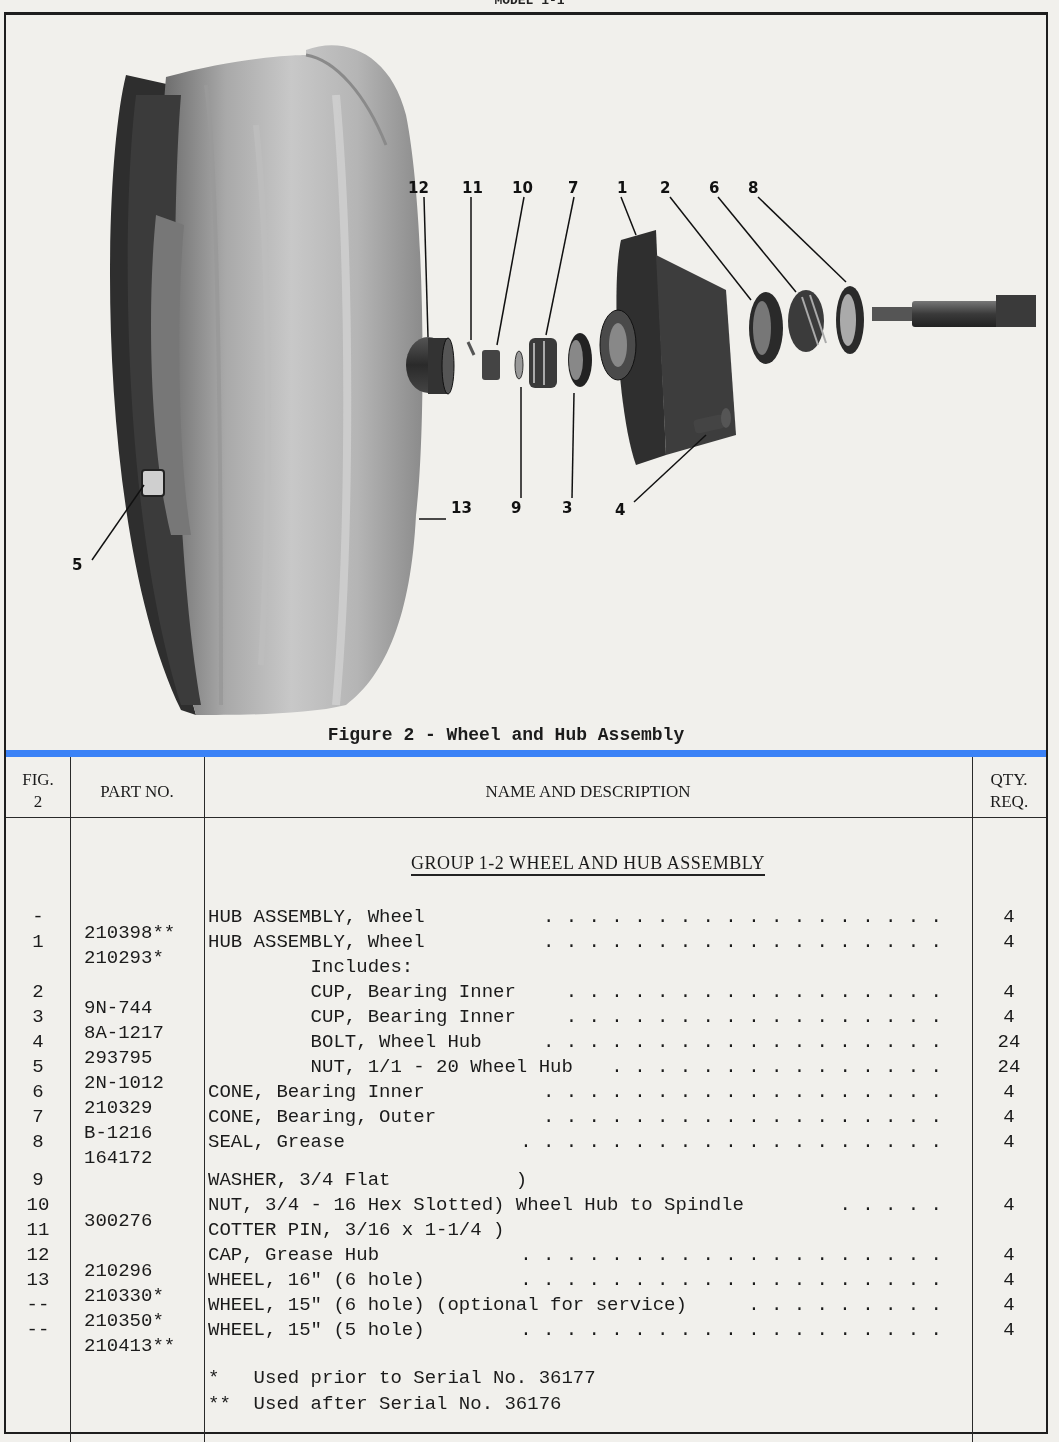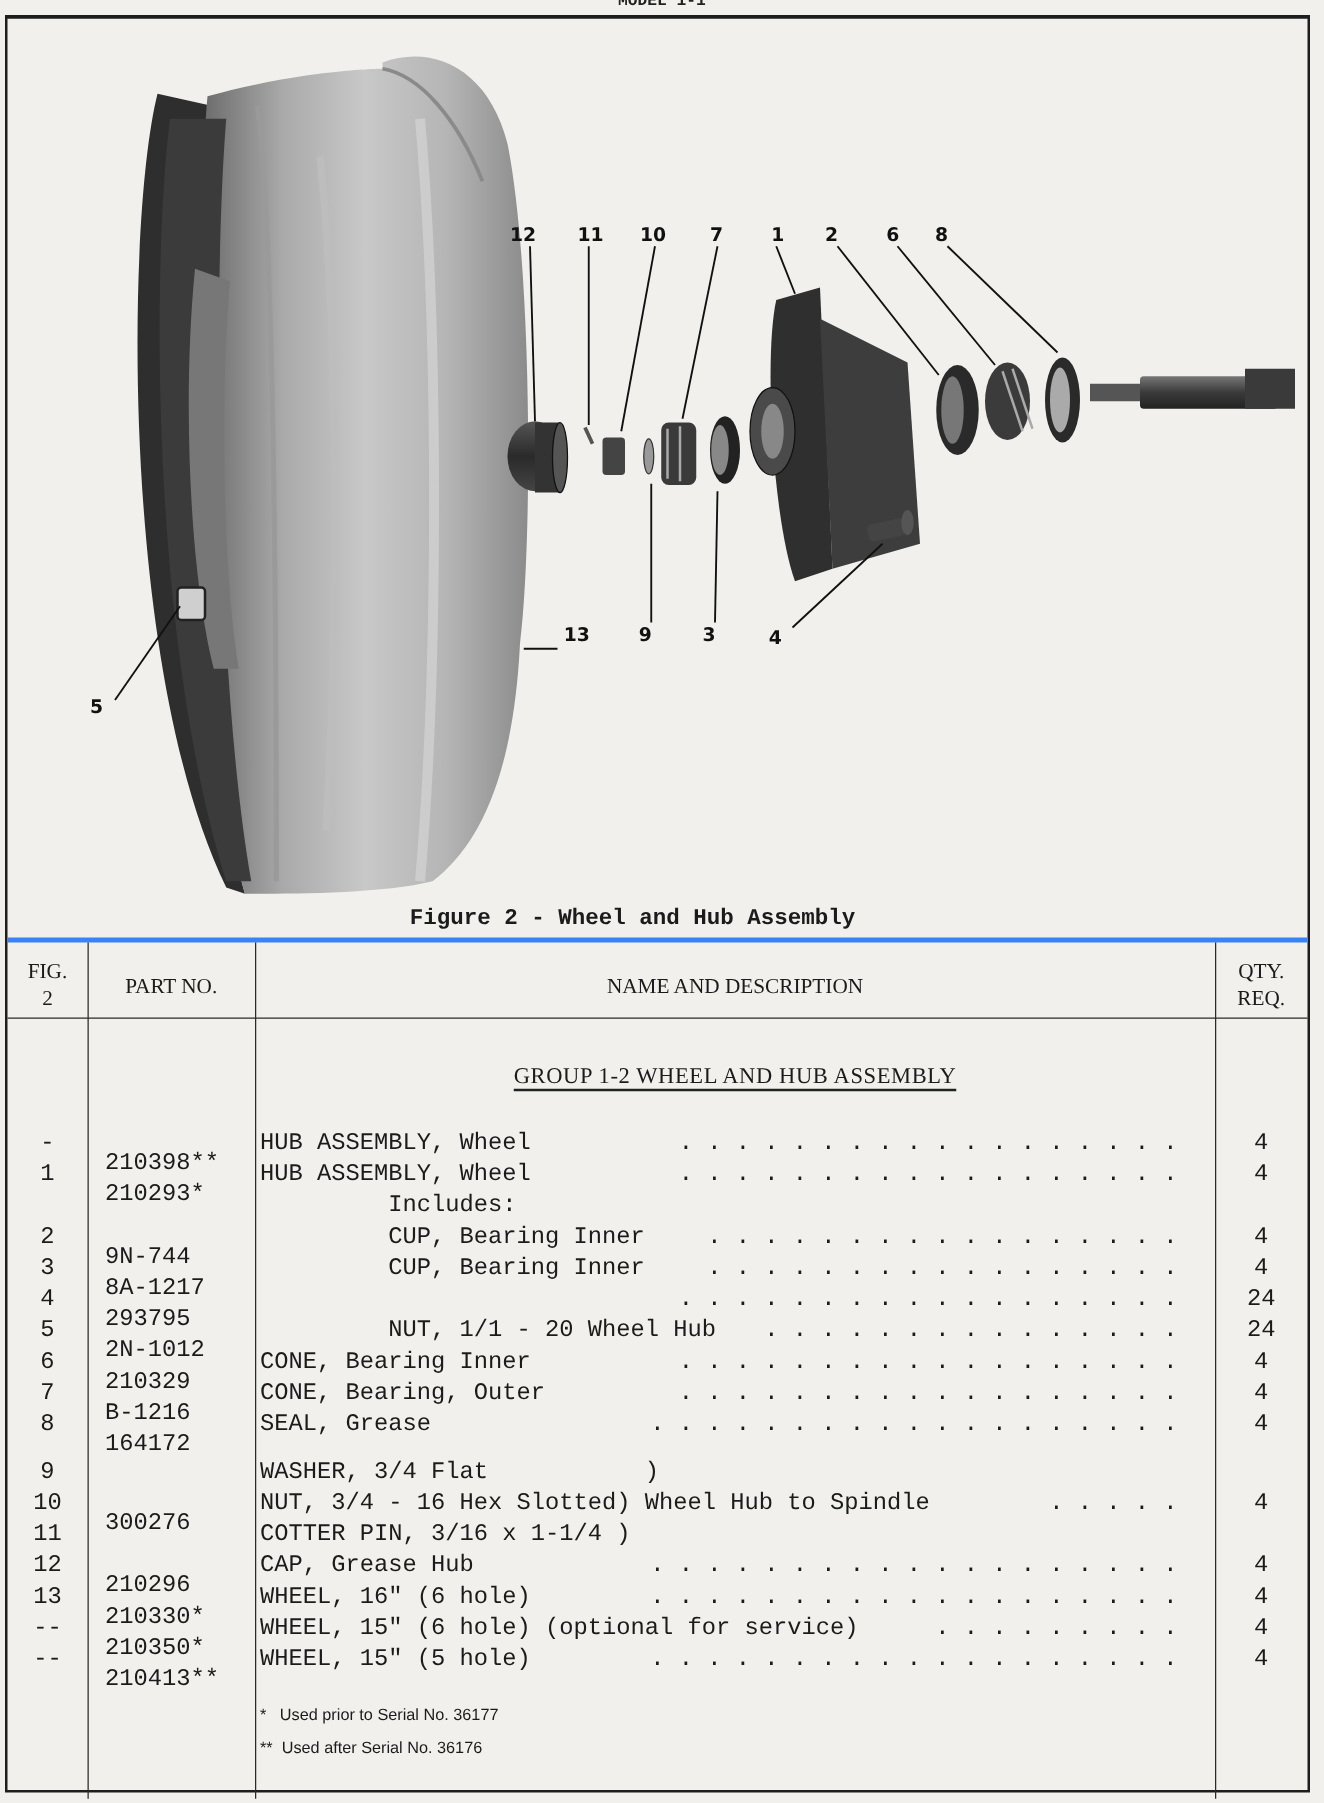--- a/index.html
+++ b/index.html
@@ -19,36 +19,36 @@
   .figure { position:absolute; left:0; top:0; width:1040px; height:735px; }
   .figure svg { position:absolute; left:0; top:0; }
   .callout {
     position:absolute; font-family:"DejaVu Sans", sans-serif; font-weight:bold; font-size:15px; color:#111;
   }
   .fig-caption {
     position:absolute; left:0; top:710px; width:1000px; text-align:center;
     font-family:"Liberation Mono", monospace; font-weight:bold; font-size:18px;
   }
   
-  .ptable { position:absolute; left:0; top:735px; width:1040px; height:685px; border-top:4px solid #3b82f6; }
+  .ptable { position:absolute; left:0; top:735px; width:1040px; height:685px; border-top:7px solid #3b82f6; }
   .col-line { position:absolute; top:0; bottom:0; border-left:1.5px solid #2a2a2a; }
   .hdr-line { position:absolute; left:0; right:0; top:60px; border-top:1.5px solid #2a2a2a; }
   .hdr { position:absolute; font-family:"Liberation Serif", serif; font-size:17px; text-align:center; line-height:22px; }
   .group-title {
     position:absolute; left:200px; width:764px; top:96px; text-align:center;
     font-family:"Liberation Serif", serif; font-size:18px; letter-spacing:0.5px;
   }
   .group-title span { border-bottom:2px solid #222; padding-bottom:1px; }
   .row { position:absolute; left:0; width:1040px; height:25px; font-size:19px; line-height:25px; }
   .c-fig { position:absolute; left:0; width:64px; text-align:center; }
   .c-part { position:absolute; left:78px; width:120px; white-space:nowrap;margin-top:16px; }
   .c-desc { position:absolute; left:202px; white-space:pre; }
   .c-dots { position:absolute; right:104px; white-space:pre; letter-spacing:0px; }
   .c-qty { position:absolute; left:966px; width:74px; text-align:center; }
-  .note { position:absolute; left:202px; font-family:Liberation Sans, sans-serif; font-size:13px; white-space:pre; }
+  .note { position:absolute; left:202px; font-family:Liberation Mono, monospace; font-size:19px; white-space:pre; }
 </style>
 </head>
 <body>
 
 <div class="page-header">
   <span>MODEL 1-1</span>
 </div>
 
 <div class="frame">
 
@@ -230,20 +230,21 @@
         <div class="row" style="top: 248px;">
           <span class="c-fig">3</span>
           <span class="c-part">8A-1217</span>
           <span class="c-desc">         CUP, Bearing Inner</span>
           <span class="c-dots">. . . . . . . . . . . . . . . . .</span>
           <span class="c-qty">4</span>
         </div>
         <div class="row" style="top: 273px;">
           <span class="c-fig">4</span>
           <span class="c-part">293795</span>
+          <span class="c-desc">         BOLT, Wheel Hub</span>
           <span class="c-dots">. . . . . . . . . . . . . . . . . .</span>
           <span class="c-qty">24</span>
         </div>
         <div class="row" style="top: 298px;">
           <span class="c-fig">5</span>
           <span class="c-part">2N-1012</span>
           <span class="c-desc">         NUT, 1/1 - 20 Wheel Hub</span>
           <span class="c-dots">. . . . . . . . . . . . . . .</span>
           <span class="c-qty">24</span>
         </div>

